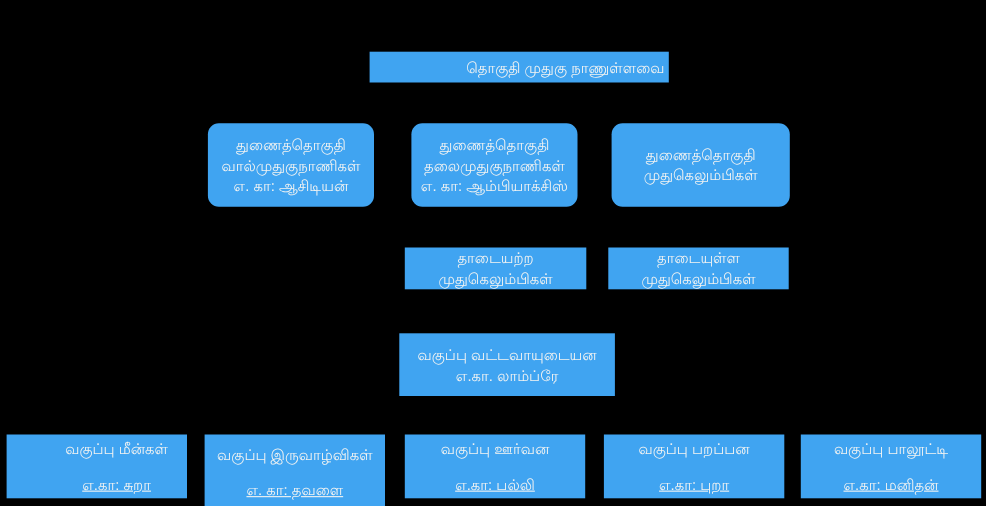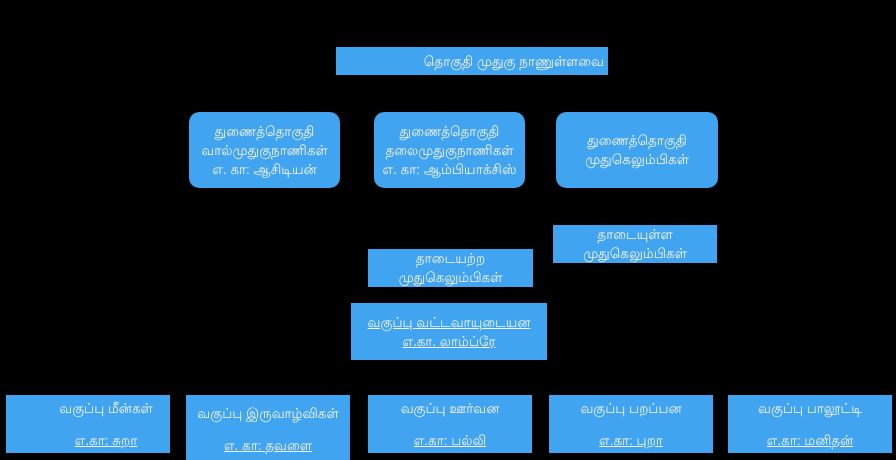--- a/index.html
+++ b/index.html
@@ -32,23 +32,23 @@
     padding: 2px 4px;
   }
   .rounded { border-radius: 10px; }
   .example-gap-lg { }
   .example-gap-md { margin-top: 13px; text-decoration: underline; }
   
   .n0  { left: 336px; top: 47px;  width: 272px; height: 28px; align-items: flex-end; }
   .n1  { left: 189px; top: 112px; width: 151px; height: 76px; }
   .n2  { left: 374px; top: 112px; width: 151px; height: 76px; }
   .n3  { left: 556px; top: 112px; width: 162px; height: 76px; }
-  .n4  { left: 368px; top: 225px; width: 165px; height: 38px; margin-top: 24px; }
+  .n4  { left: 368px; top: 225px; width: 165px; height: 38px; }
   .n5  { left: 553px; top: 225px; width: 164px; height: 38px; }
-  .n6  { left: 351px; top: 303px; width: 196px; height: 57px; text-decoration: underline; }
+  .n6  { left: 363px; top: 303px; width: 196px; height: 57px; }
   .n7  { left: 6px;   top: 395px; width: 164px; height: 58px; padding-left: 40px; }
   .n8  { left: 186px; top: 395px; width: 164px; height: 68px; }
   .n9  { left: 368px; top: 395px; width: 164px; height: 58px; text-align: center; }
   .n10 { left: 549px; top: 395px; width: 164px; height: 58px; }
   .n11 { left: 728px; top: 395px; width: 164px; height: 58px; }
   .line, .example { display: block; }
 </style>
 </head>
 <body>
 

